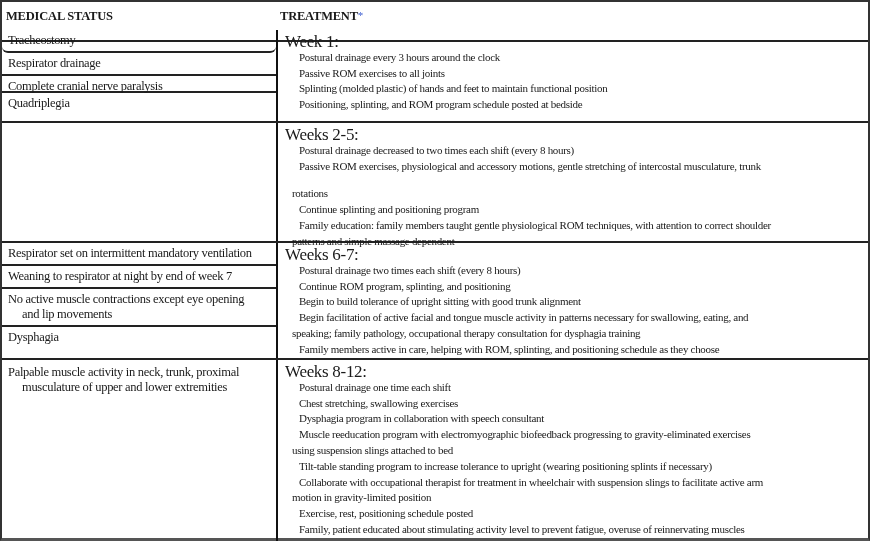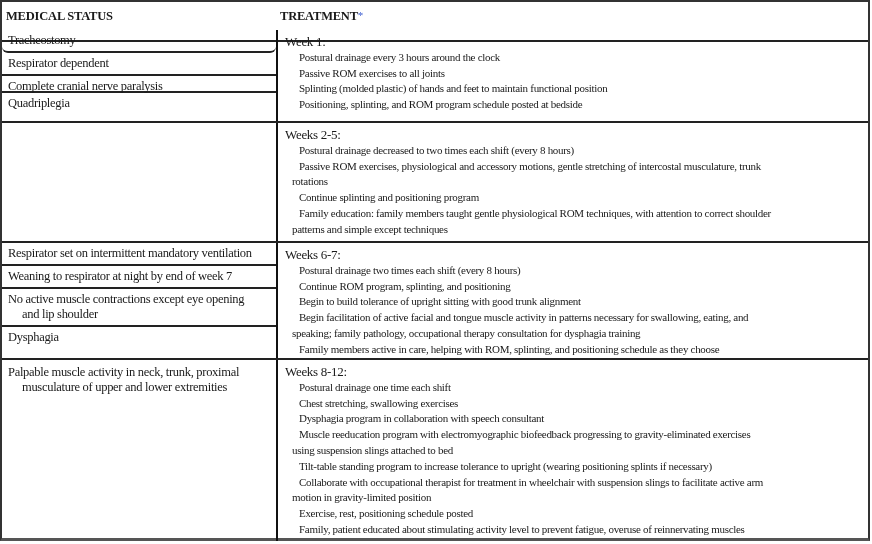--- a/index.html
+++ b/index.html
@@ -13,69 +13,69 @@
   .hdr .h1 { left:4px; }
   .hdr .h2 { left:278px; }
   .star { color:#3a5bd0; font-weight:normal; font-size:11px; vertical-align:top; }
   .sec { position:absolute; left:0; width:866px; box-sizing:border-box; border-bottom:2px solid #222; }
   .left { position:absolute; left:0; top:0; width:276px; height:100%; border-right:2px solid #111; box-sizing:border-box; }
   .right { position:absolute; left:276px; top:0; right:0; height:100%; padding:4px 6px 0 7px; box-sizing:border-box; }
   .lcell { border-bottom:2px solid #222; box-sizing:border-box; padding:3px 6px 0 6px; font-size:12.5px; line-height:15px;
            letter-spacing:-0.3px; }
   .lcell:last-child { border-bottom:none; }
   .lcell .cont { display:block; padding-left:14px; }
-  .wk { font-size:13px; line-height:15.8px; letter-spacing:-0.3px; }
+  .wk { font-size:17px; line-height:15.8px; letter-spacing:-0.3px; }
   .item { font-size:11px; line-height:15.8px; letter-spacing:-0.3px; padding-left:14px; text-indent:0; }
 </style>
 </head>
 <body>
 
 <div class="table">
 
   <div class="hdr">
     <span class="h h1">MEDICAL STATUS</span>
     <span class="h h2"><span>TREATMENT</span><span class="star">*</span></span>
   </div>
 
   <div class="sec" style="top:28px;height:93px;">
     <div class="left">
       <div class="lcell" style="height:23px;border-radius:6px;">Tracheostomy</div>
-      <div class="lcell" style="height:23px;">Respirator dependent</div>
+      <div class="lcell" style="height:23px;">Respirator drainage</div>
       <div class="lcell" style="height:17px;">Complete cranial nerve paralysis</div>
       <div class="lcell" style="height:22px;">Quadriplegia</div>
     </div>
     <div class="right">
       <div class="wk">Week 1:</div>
       <div class="item">Postural drainage every 3 hours around the clock</div>
       <div class="item">Passive ROM exercises to all joints</div>
       <div class="item">Splinting (molded plastic) of hands and feet to maintain functional position</div>
       <div class="item">Positioning, splinting, and ROM program schedule posted at bedside</div>
     </div>
   </div>
 
   <div class="sec" style="top:121px;height:120px;">
     <div class="left"></div>
     <div class="right">
       <div class="wk">Weeks 2-5:</div>
       <div class="item">Postural drainage decreased to two times each shift (every 8 hours)</div>
       <div class="item">Passive ROM exercises, physiological and accessory motions, gentle stretching of intercostal musculature, trunk</div>
-      <div class="item" style="padding-left:7px;">rotations</div>
+      <div class="item" style="padding-left:7px;margin-top:12px;">rotations</div>
       <div class="item">Continue splinting and positioning program</div>
       <div class="item">Family education: family members taught gentle physiological ROM techniques, with attention to correct shoulder</div>
-      <div class="item" style="padding-left:7px;">patterns and simple except techniques</div>
+      <div class="item" style="padding-left:7px;">patterns and simple massage dependent</div>
     </div>
   </div>
 
   <div class="sec" style="top:241px;height:117px;">
     <div class="left">
       <div class="lcell" style="height:23px;">Respirator set on intermittent mandatory ventilation</div>
       <div class="lcell" style="height:23px;">Weaning to respirator at night by end of week 7</div>
       <div class="lcell" style="height:38px;">
         <span>No active muscle contractions except eye opening</span>
-        <span class="cont">and lip shoulder</span>
+        <span class="cont">and lip movements</span>
       </div>
       <div class="lcell" style="height:31px;">Dysphagia</div>
     </div>
     <div class="right">
       <div class="wk">Weeks 6-7:</div>
       <div class="item">Postural drainage two times each shift (every 8 hours)</div>
       <div class="item">Continue ROM program, splinting, and positioning</div>
       <div class="item">Begin to build tolerance of upright sitting with good trunk alignment</div>
       <div class="item">Begin facilitation of active facial and tongue muscle activity in patterns necessary for swallowing, eating, and</div>
       <div class="item" style="padding-left:7px;">speaking; family pathology, occupational therapy consultation for dysphagia training</div>

